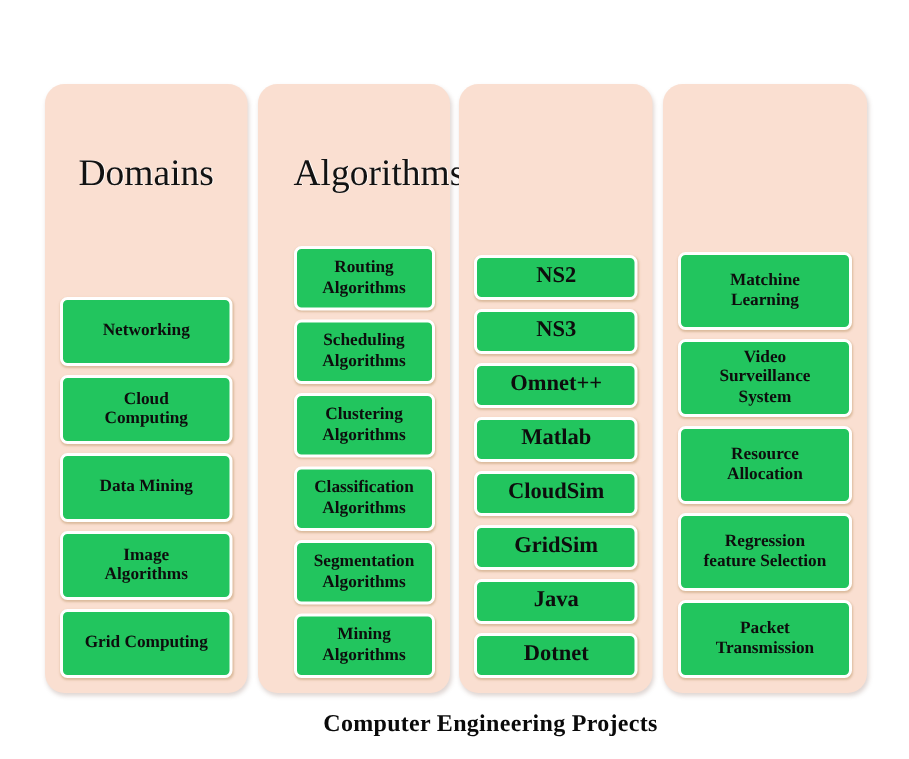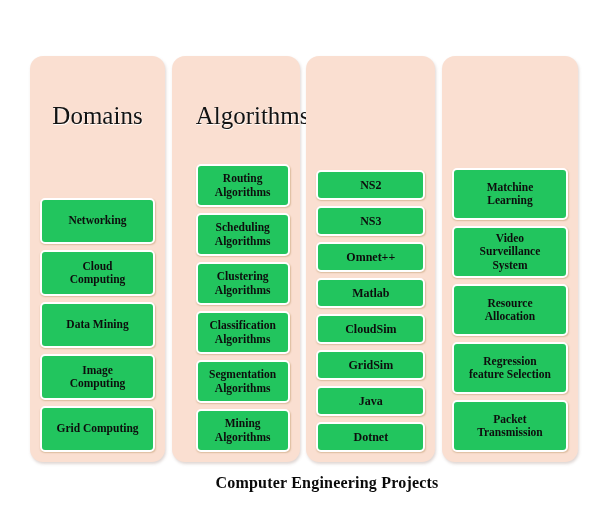--- a/index.html
+++ b/index.html
@@ -97,21 +97,21 @@
     justify-content: center;
     box-sizing: border-box;
     white-space: pre-line;
     box-shadow: 0.5px 1px 1.5px rgba(140,95,20,0.28);
     padding: 2px 3px;
   }
 
   
   .panel-c1 .chip { height: 46px; }
   .panel-c2 .chip { height: 43px; }
-  .panel-c3 .chip { height: 30px; font-size: 12px; }
+  .panel-c3 .chip { height: 30px; font-size: 15px; }
   .panel-c4 .chip { height: 52px; }
   .panel-c4 .chip.tall { height: 52px; }
 
   .caption {
     position: absolute;
     left: 0;
     top: 474px;
     width: 606px;
     text-align: center;
     font-family: "Liberation Serif", "DejaVu Serif", serif;
@@ -130,21 +130,21 @@
   <div class="columns">
 
     <div class="panel panel-c1">
       <div class="panel-header">Domains</div>
       <div class="chip-stack">
         <div class="chip">Networking</div>
         <div class="chip">Cloud
 Computing</div>
         <div class="chip">Data Mining</div>
         <div class="chip">Image
-Computing</div>
+Algorithms</div>
         <div class="chip">Grid Computing</div>
       </div>
     </div>
 
     <div class="panel panel-c2">
       <div class="panel-header">Algorithms</div>
       <div class="chip-stack">
         <div class="chip">Routing
 Algorithms</div>
         <div class="chip">Scheduling

